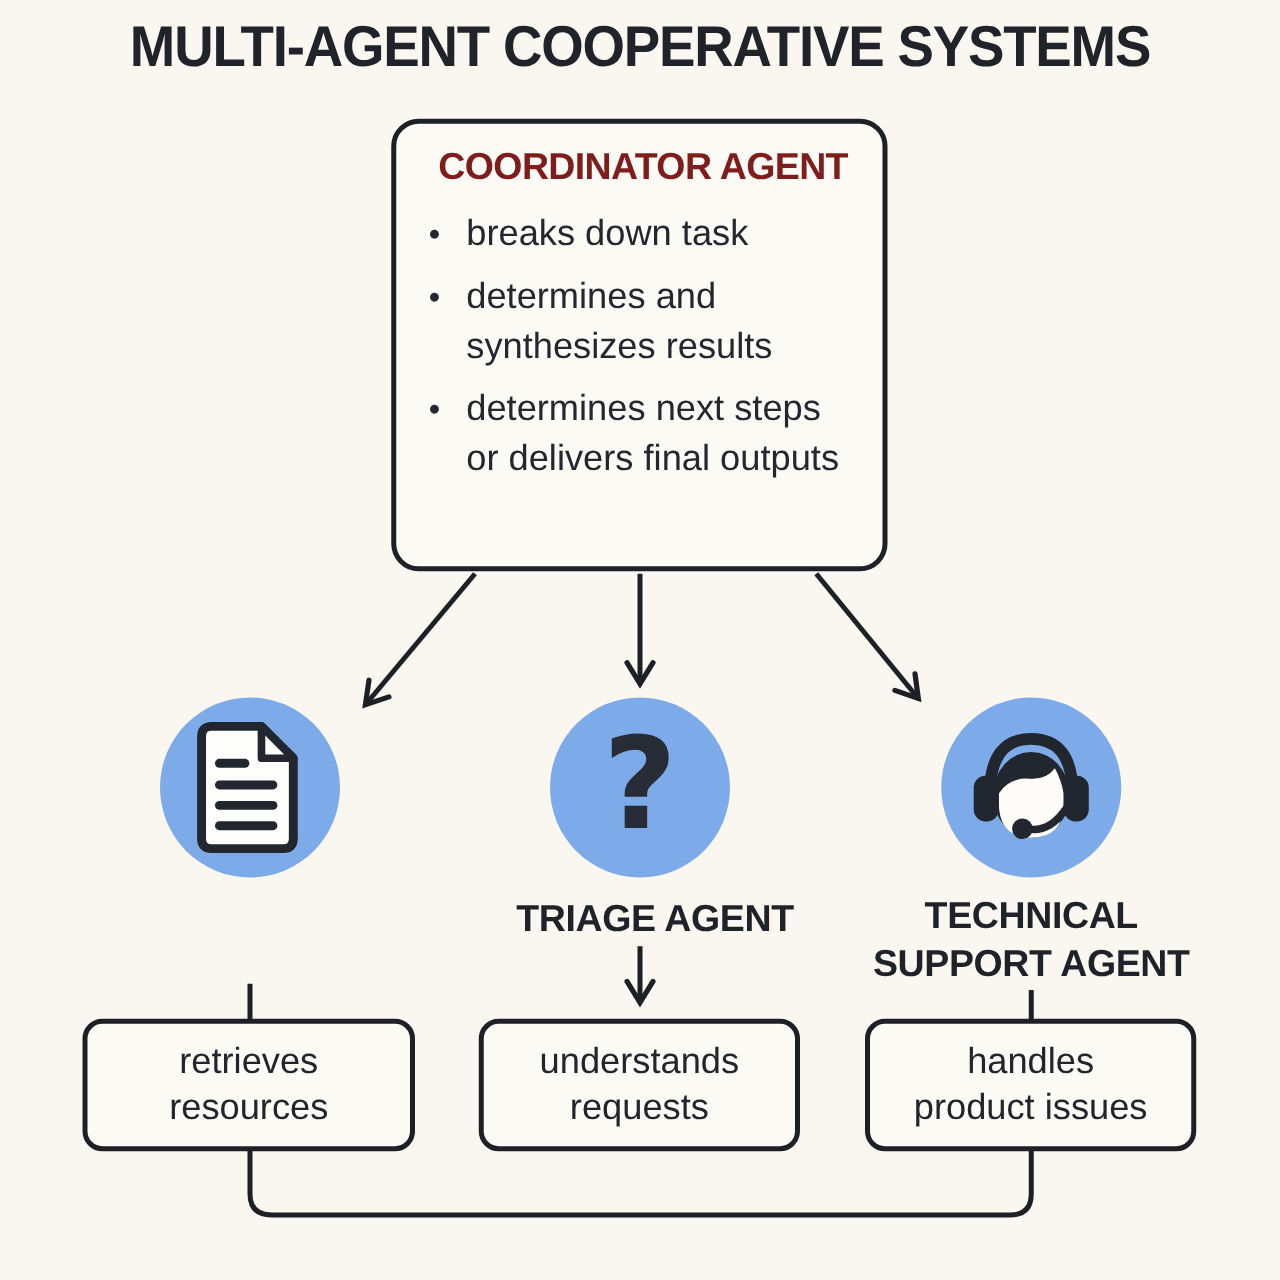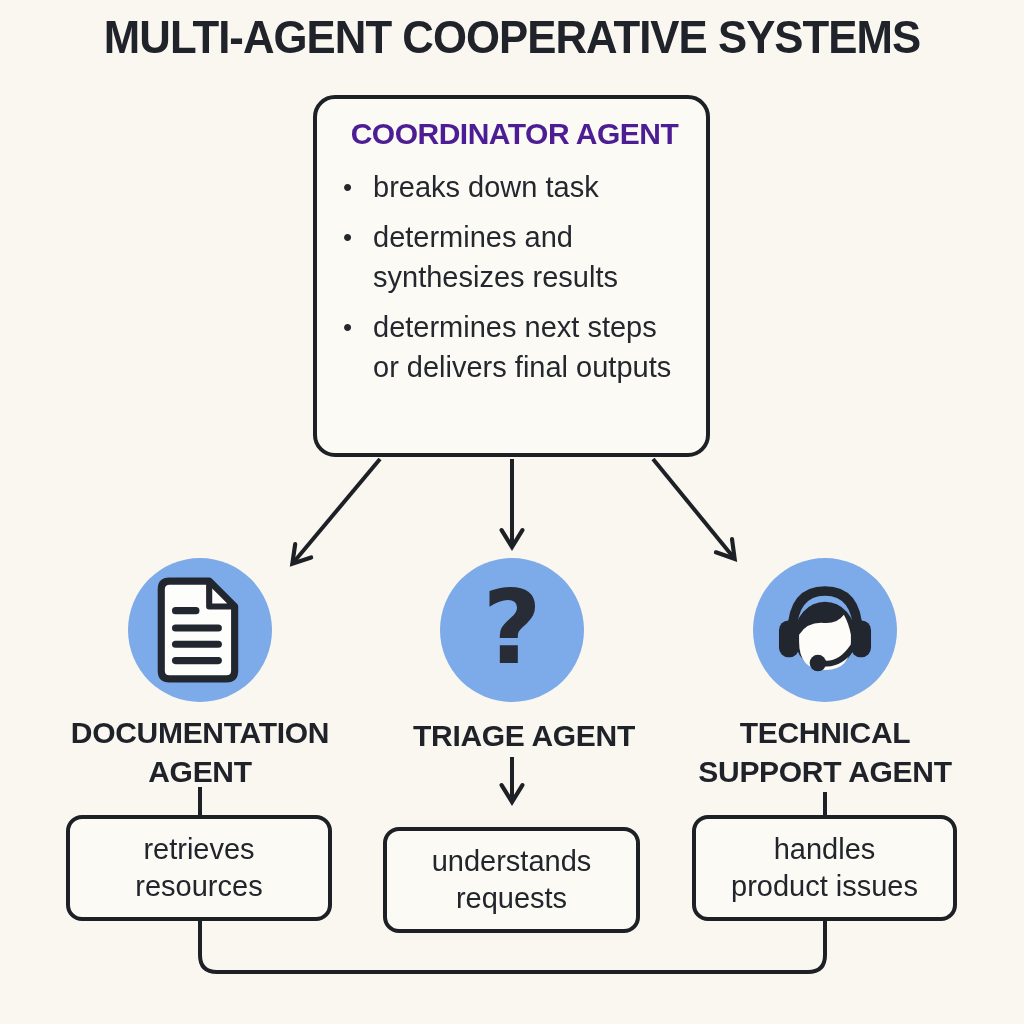--- a/index.html
+++ b/index.html
@@ -29,21 +29,21 @@
     box-sizing:border-box;
     background:#fcfaf5;
     border:4px solid #1d2126;
     border-radius:22px;
     padding:18px 20px 0 26px;
   }
   .coordinator h2{
     margin:0 0 16px 0;
     text-align:center;
     font-size:30px;font-weight:700;letter-spacing:-0.5px;
-    color:#4c1d95;
+    color:#7f1d1d;
   }
   .bullets{list-style:none;margin:0;padding:0;}
   .bullets li{
     display:flex;
     margin-bottom:10px;
     font-size:29px;line-height:40px;
     color:#24272d;
   }
   .bullets .dot{
     flex:0 0 30px;
@@ -87,21 +87,21 @@
     box-sizing:border-box;
     background:#fcfaf5;
     border:4px solid #1d2126;
     border-radius:16px;
     display:flex;align-items:center;justify-content:center;
     text-align:center;
     font-size:29px;line-height:37px;color:#22252b;
     white-space:pre-line;
   }
   .box-doc{left:66px;width:266px;}
-  .box-triage{left:383px;width:257px;margin-top:12px;}
+  .box-triage{left:383px;width:257px;}
   .box-support{left:692px;width:265px;}
 </style>
 </head>
 <body>
 
 <div class="canvas">
 
   <div class="page-title">MULTI-AGENT COOPERATIVE SYSTEMS</div>
 
   <div class="coordinator">
@@ -157,22 +157,20 @@
       <ellipse cx="50" cy="55" rx="26" ry="29" fill="#22262e"></ellipse>
       <path d="M28 54 Q35 43 49 44 Q60 45 66 37 Q70 44 72 54 L72 60 Q72 84 50 84 Q28 84 28 60 Z" fill="#fdfcf8"></path>
       <path d="M22 52 Q23 17 50 17 Q77 17 78 52" fill="none" stroke="#22262e" stroke-width="8"></path>
       <rect x="11" y="42" width="17" height="31" rx="8" fill="#22262e"></rect>
       <rect x="72" y="42" width="17" height="31" rx="8" fill="#22262e"></rect>
       <path d="M47 78 Q62 81 73 65" fill="none" stroke="#22262e" stroke-width="5" stroke-linecap="round"></path>
       <circle cx="44" cy="78" r="7" fill="#22262e"></circle>
     </svg>
   </div>
 
-  <div class="agent-label label-doc">DOCUMENTATION
-AGENT</div>
   <div class="agent-label label-triage">TRIAGE AGENT</div>
   <div class="agent-label label-support">TECHNICAL
 SUPPORT AGENT</div>
 
   <div class="cap-box box-doc">retrieves
 resources</div>
   <div class="cap-box box-triage">understands
 requests</div>
   <div class="cap-box box-support">handles
 product issues</div>

